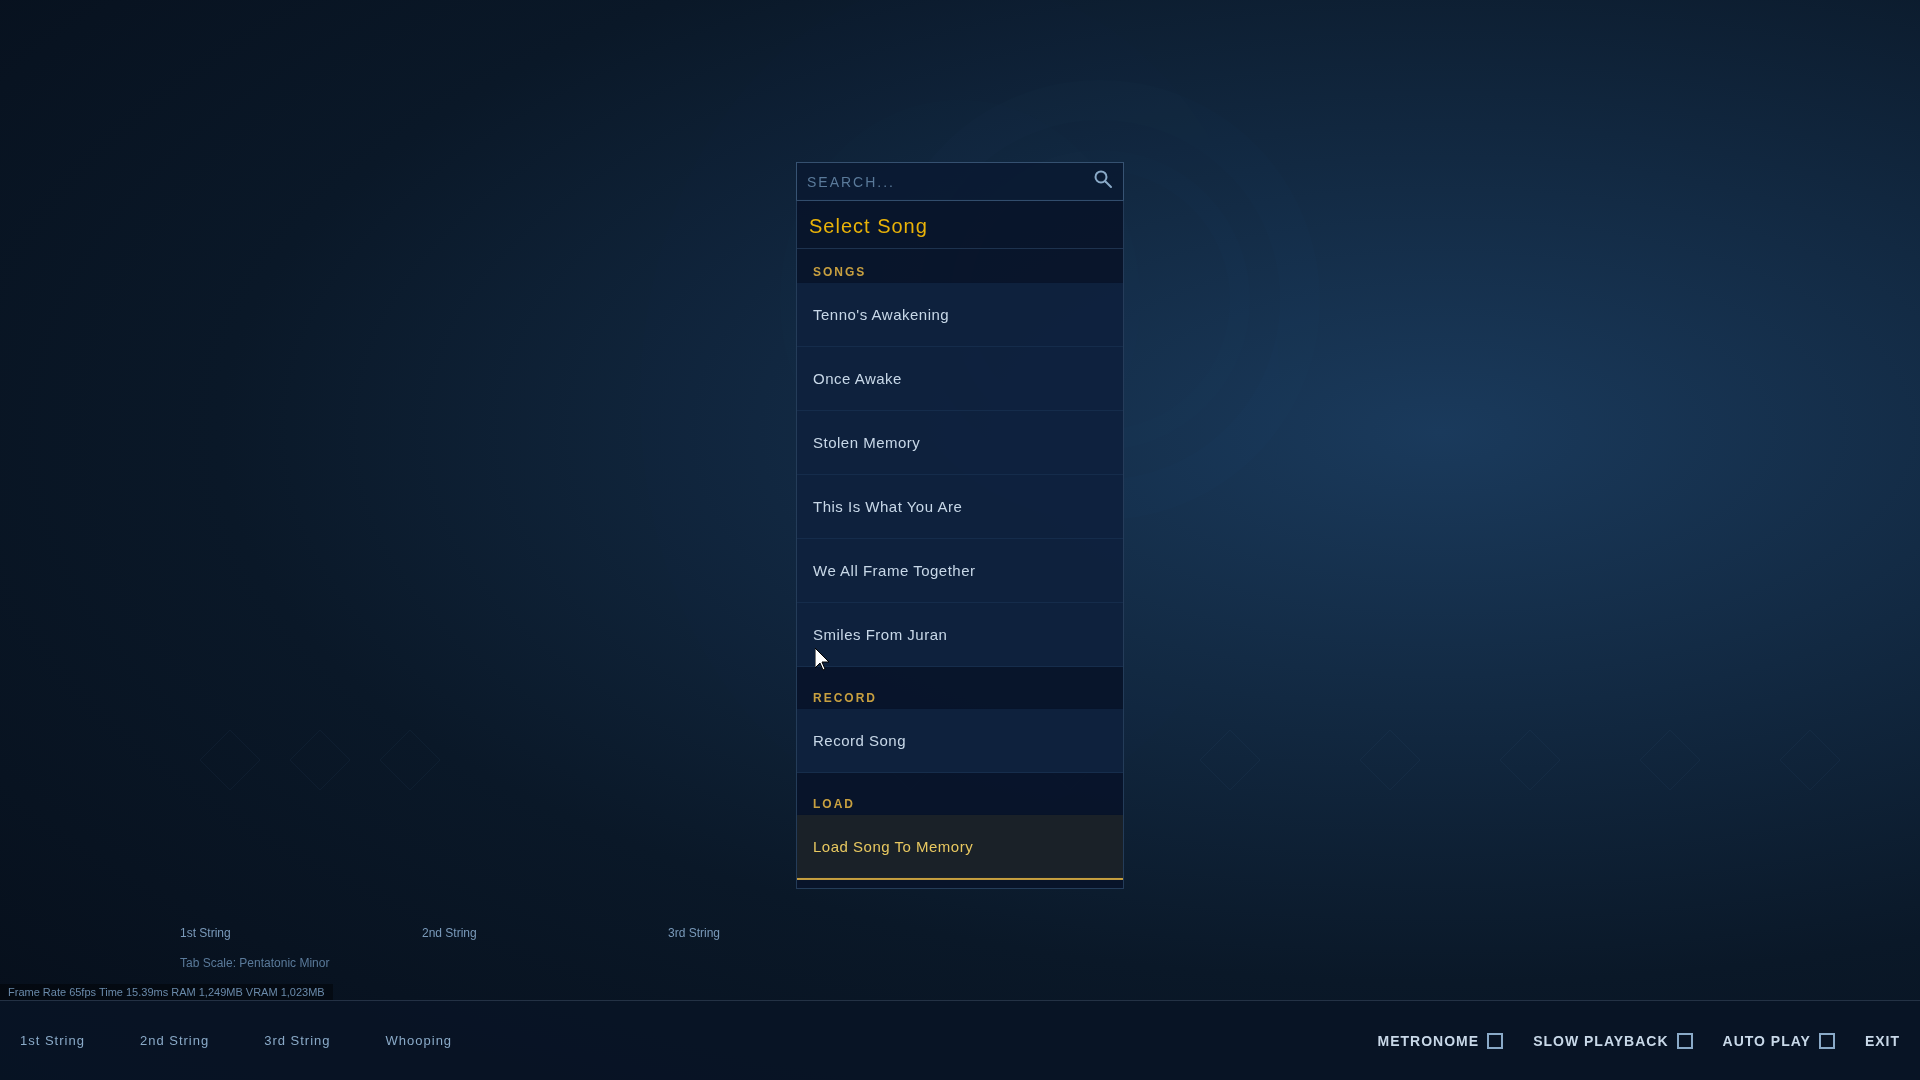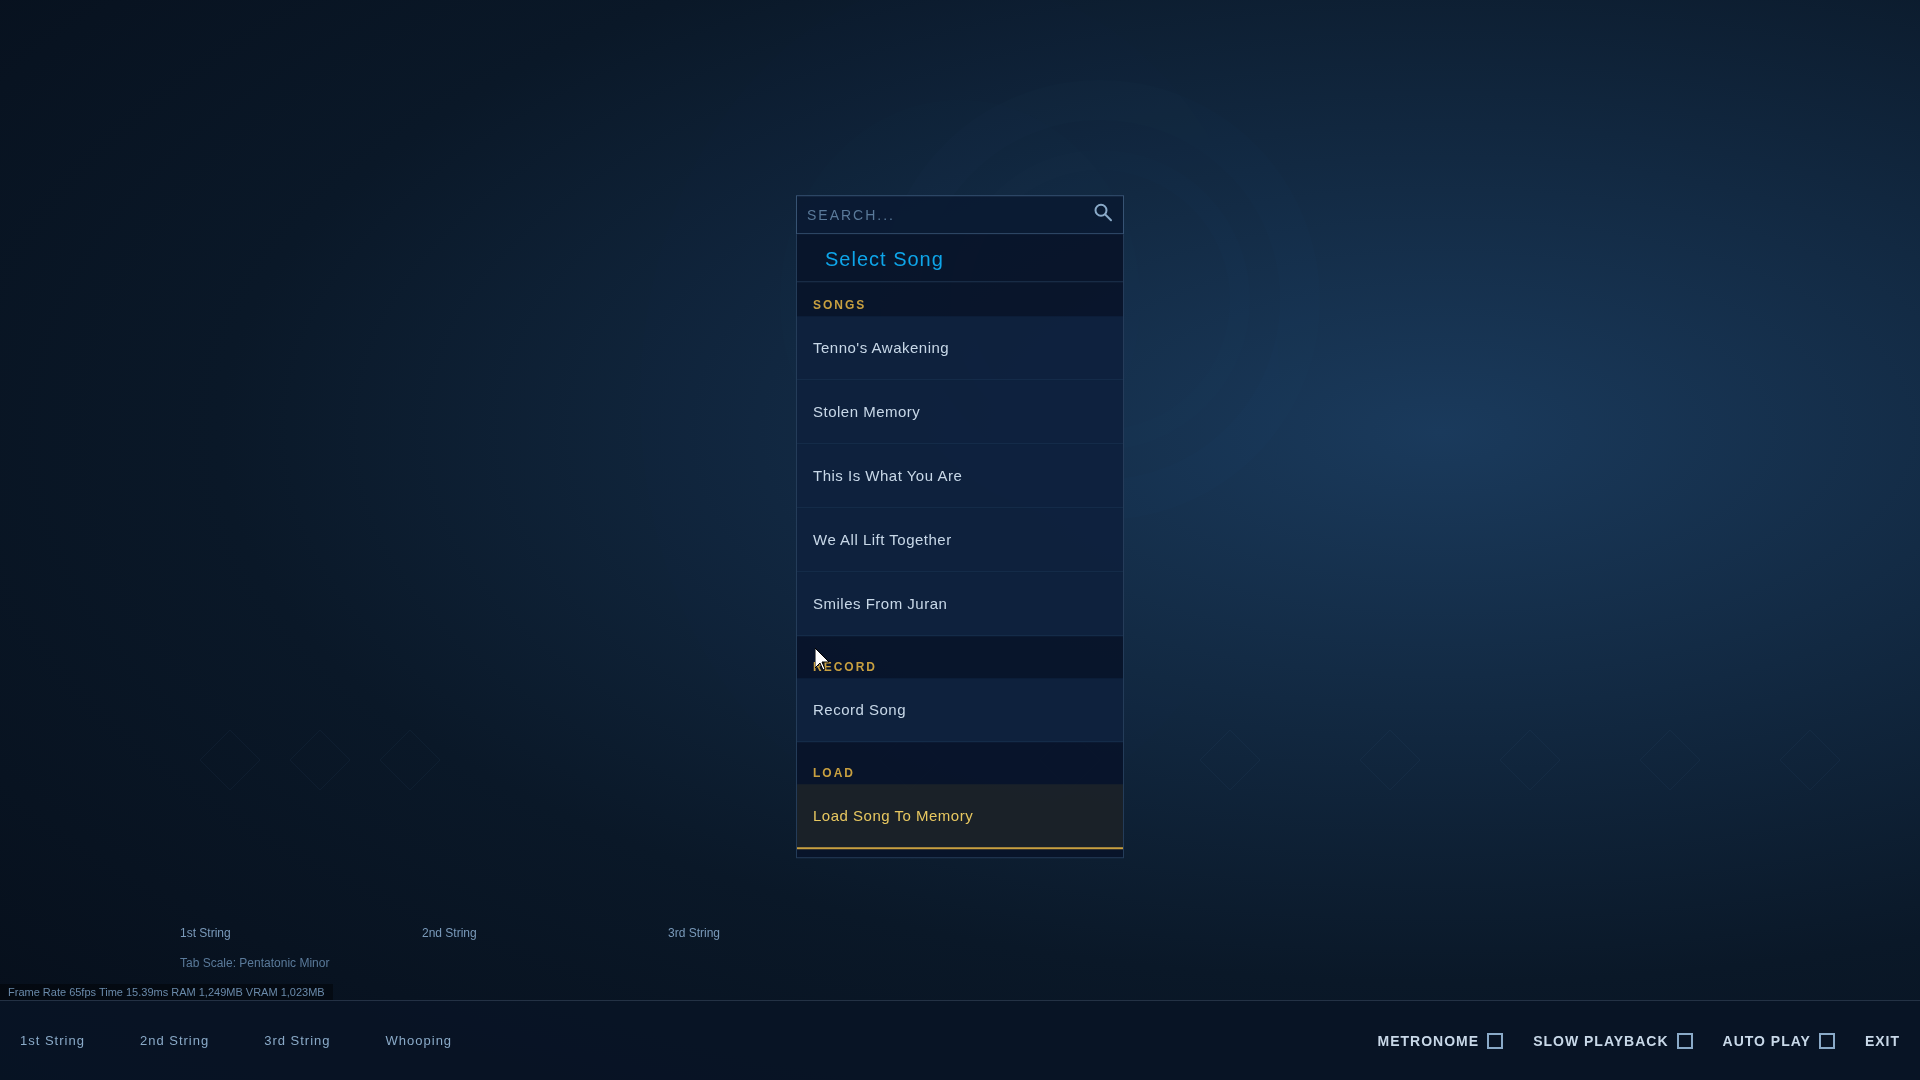--- a/index.html
+++ b/index.html
@@ -134,24 +134,24 @@
       padding: 0;
     }
 
     .modal-panel {
       background: rgba(8, 20, 42, 0.95);
       border: 1px solid rgba(80, 120, 160, 0.4);
       border-top: none;
     }
 
     .modal-title {
-      color: #0ea5e9;
+      color: #eab308;
       font-size: 20px;
       font-weight: normal;
-      padding: 14px 16px 10px 28px;
+      padding: 14px 16px 10px 12px;
       letter-spacing: 1px;
     }
 
     .section-divider {
       border: none;
       border-top: 1px solid rgba(80, 120, 160, 0.3);
       margin: 0;
     }
 
     .list-section {
@@ -241,23 +241,24 @@
     </button>
   </div>
 
   <div class="modal-panel">
     <div class="modal-title">Select Song</div>
     <hr class="section-divider">
 
     <div class="list-section">
       <div class="section-label">SONGS</div>
       <button class="song-item">Tenno's Awakening</button>
+      <button class="song-item">Once Awake</button>
       <button class="song-item">Stolen Memory</button>
       <button class="song-item">This Is What You Are</button>
-      <button class="song-item">We All Lift Together</button>
+      <button class="song-item">We All Frame Together</button>
       <button class="song-item">Smiles From Juran</button>
     </div>
 
     <div class="list-section">
       <div class="section-label">RECORD</div>
       <button class="song-item">Record Song</button>
     </div>
 
     <div class="list-section">
       <div class="section-label">LOAD</div>

